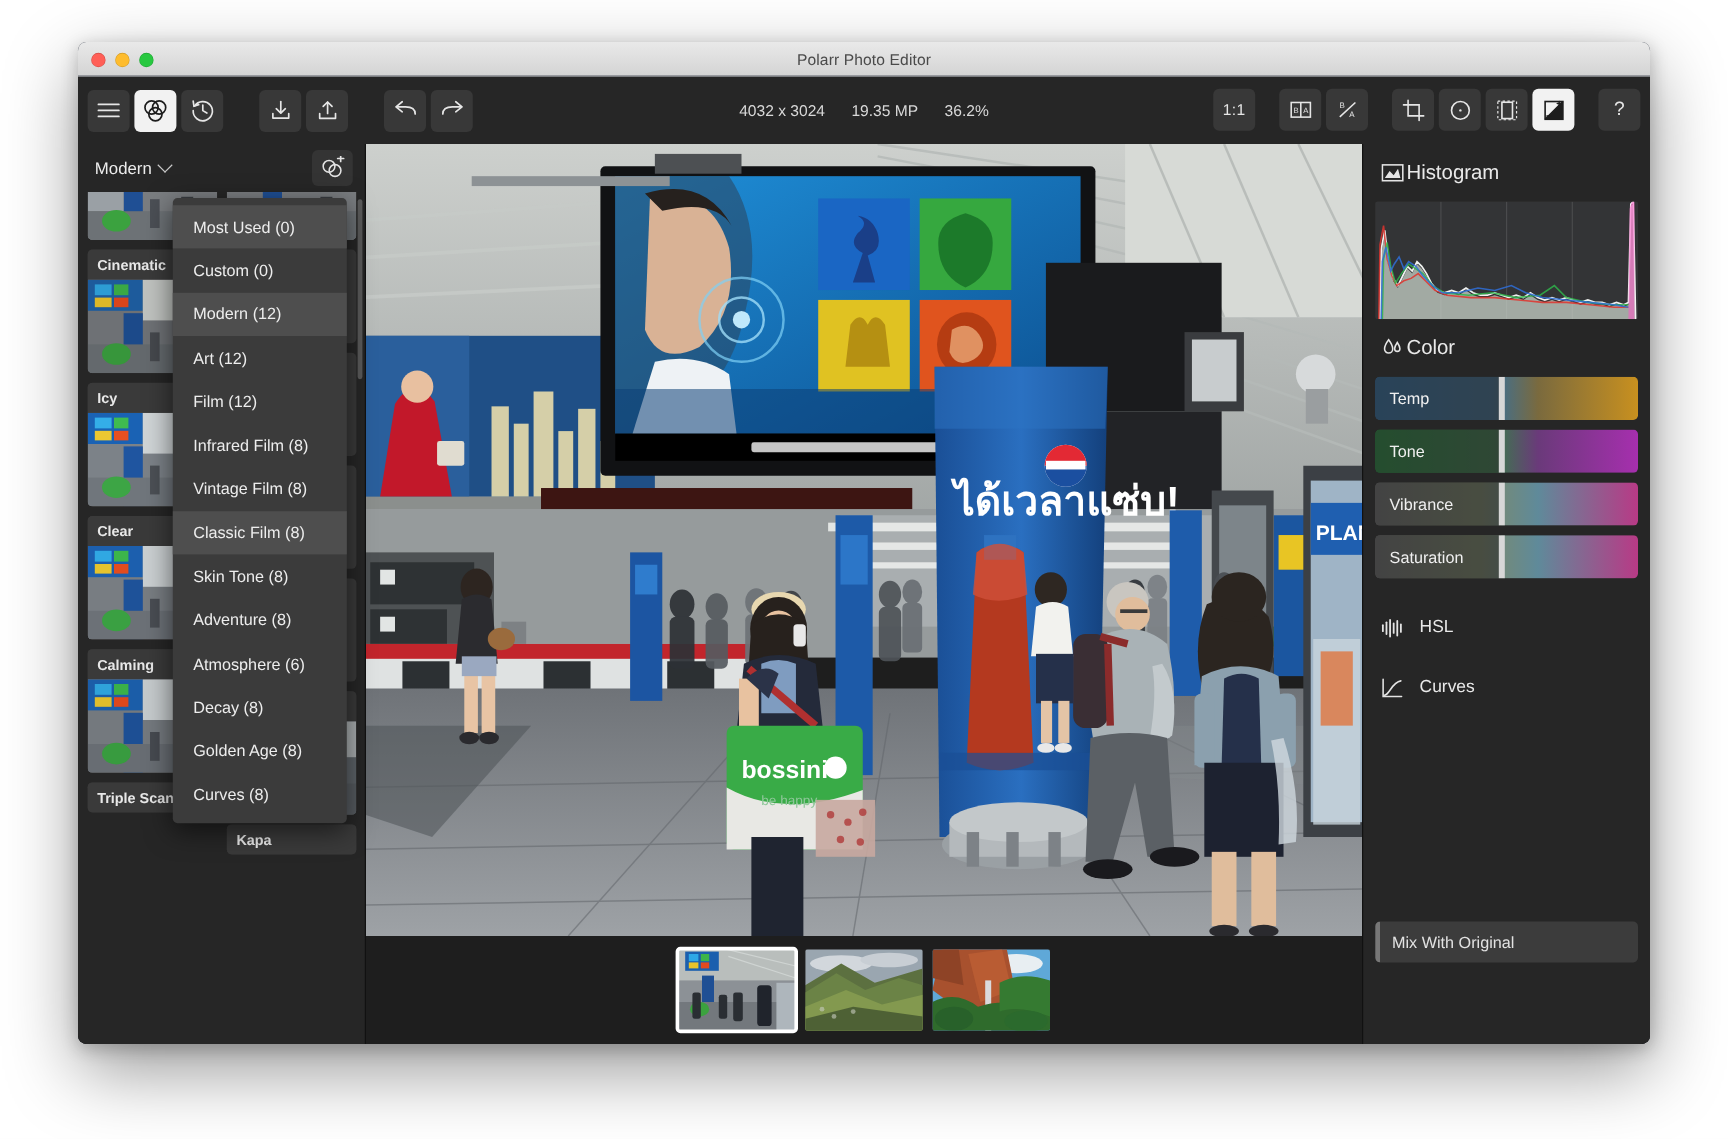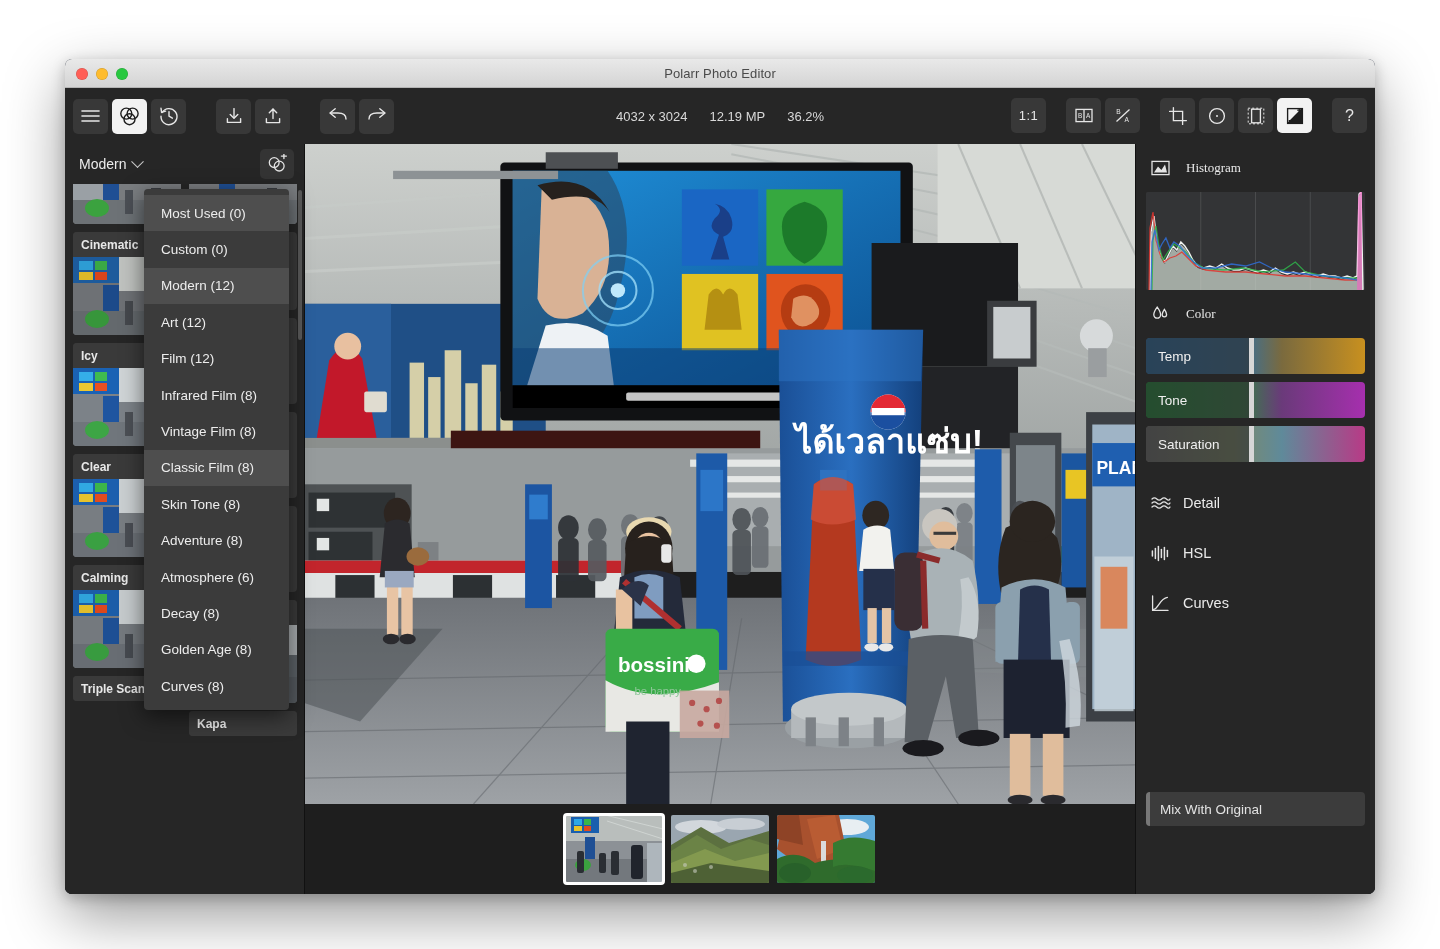--- a/index.html
+++ b/index.html
@@ -10,21 +10,20 @@
     -webkit-font-smoothing:antialiased;
   }
   .desk{position:absolute;inset:0;background:#fff;}
 
   
   .win{
     position:absolute;left:65px;top:35px;width:1310px;height:835px;
     border-radius:7px;overflow:hidden;
     box-shadow:0 22px 60px rgba(0,0,0,.40), 0 4px 14px rgba(0,0,0,.22);
     background:#0f172a;
-    margin-top:24px;
   }
   
   .titlebar{
     position:relative;height:29px;
     background:linear-gradient(#e9e9e9,#d4d4d4);
     border-bottom:1px solid #b4b4b4;
     display:flex;align-items:center;
   }
   .lights{position:absolute;left:11px;top:0;height:29px;display:flex;align-items:center;gap:8px;}
   .lt{width:12px;height:12px;border-radius:50%;}
@@ -87,21 +86,21 @@
   
   .center{flex:1;position:relative;background:#1e1e1e;display:flex;flex-direction:column;min-width:0;}
   .canvas{flex:1;position:relative;overflow:hidden;display:flex;align-items:center;justify-content:center;background:#1e1e1e;}
   .photo{position:absolute;left:0;top:0;width:100%;height:100%;}
   .filmstrip{height:90px;display:flex;align-items:center;justify-content:center;gap:8px;background:#1e1e1e;}
   .fthumb{width:98px;height:68px;border-radius:2px;overflow:hidden;position:relative;background:#333;}
   .fthumb.sel{outline:3px solid #fff;outline-offset:-1px;}
 
   
   .right{width:240px;flex:none;background:#262626;border-left:1px solid #111;position:relative;padding:0 10px;}
-  .sechead{height:48px;display:flex;align-items:center;gap:16px;color:#e9e9e9;font-size:13px;padding-left:4px;font-family:Liberation Serif, serif;}
+  .sechead{height:48px;display:flex;align-items:center;gap:2px;color:#e9e9e9;font-size:17px;padding-left:4px;}
   .sechead .ico{width:20px;height:20px;display:flex;align-items:center;justify-content:center;flex:none;}
   .histo{height:98px;border-radius:2px;background:#333;position:relative;overflow:hidden;}
   .slider{height:36px;border-radius:4px;margin-bottom:8px;position:relative;overflow:hidden;}
   .slider .lab{position:absolute;left:12px;top:0;height:36px;display:flex;align-items:center;font-size:13.5px;color:#f0f0f0;z-index:3;}
   .slider .track{position:absolute;inset:0;}
   .slider .knob{position:absolute;top:0;width:5px;height:36px;background:#d7d7d7;z-index:2;}
   .slider .dim{position:absolute;left:0;top:0;height:36px;background:rgba(40,40,40,.62);z-index:1;}
   .rowitem{height:50px;display:flex;align-items:center;gap:12px;color:#e9e9e9;font-size:14.5px;padding-left:4px;}
   .rowitem .ico{width:21px;height:21px;display:flex;align-items:center;justify-content:center;flex:none;}
   .mixslider{position:absolute;left:10px;right:10px;bottom:68px;height:34px;border-radius:4px;background:#3c3c3c;display:flex;align-items:center;padding-left:14px;font-size:13.5px;color:#e2e2e2;overflow:hidden;}
@@ -190,21 +189,21 @@
                 <path d="M3 12c0-4 3.1-6 8-6h7.5"></path>
                 <polyline points="13.8,1.8 19,6.0 13.8,10.2"></polyline>
               </g>
             </svg>
       </div>
     </div>
 
     <div class="meta">
       <div class="row">
         <span>4032 x 3024</span>
-        <span>12.19 MP</span>
+        <span>19.35 MP</span>
         <span>36.2%</span>
       </div>
     </div>
 
     <div class="tright">
       <div class="tbtn">
         <span style="font-size:13px;letter-spacing:.4px;">1:1</span>
       </div>
       <div class="gap" style="width:12px"></div>
       <div class="tbtn">
@@ -908,43 +907,37 @@
         <div class="lab">Temp</div>
       </div>
 
       <div class="slider">
         <div class="track" style="background:linear-gradient(90deg,#1f8a3a 0%,#3a7a4a 45%,#6a3a7a 62%,#a62fae 100%)"></div>
         <div class="dim" style="width:48%"></div>
         <div class="knob" style="left:47%"></div>
         <div class="lab">Tone</div>
       </div>
 
+      <div class="slider">
+        <div class="track" style="background:linear-gradient(90deg,#6f6f6f 0%,#7d8a6a 40%,#5f8a9a 62%,#b83a86 100%)"></div>
+        <div class="dim" style="width:48%"></div>
+        <div class="knob" style="left:47%"></div>
+        <div class="lab">Vibrance</div>
+      </div>
 
       <div class="slider">
         <div class="track" style="background:linear-gradient(90deg,#6f6f6f 0%,#7d8a6a 40%,#5f8a9a 62%,#b83a86 100%)"></div>
         <div class="dim" style="width:48%"></div>
         <div class="knob" style="left:47%"></div>
         <div class="lab">Saturation</div>
       </div>
 
       <div style="height:8px"></div>
 
 
-      <div class="rowitem">
-        <span class="ico">
-          <svg width="21" height="16" viewBox="0 0 21 16">
-                <g fill="none" stroke="#e4e4e4" stroke-width="1.25" stroke-linecap="round">
-                  <path d="M2 4 q2.4 -2.4 4.8 0 t4.8 0 t4.8 0 t3.6 0"></path>
-                  <path d="M2 8 q2.4 -2.4 4.8 0 t4.8 0 t4.8 0 t3.6 0"></path>
-                  <path d="M2 12 q2.4 -2.4 4.8 0 t4.8 0 t4.8 0 t3.6 0"></path>
-                </g>
-              </svg>
-        </span>
-        <span>Detail</span>
-      </div>
 
 
       <div class="rowitem">
         <span class="ico">
           <svg width="21" height="19" viewBox="0 0 21 19">
                 <g stroke="#e4e4e4" stroke-width="1.5" stroke-linecap="round">
                   <line x1="2.4" y1="7" x2="2.4" y2="12"></line>
                   <line x1="5.4" y1="4.6" x2="5.4" y2="14.4"></line>
                   <line x1="8.4" y1="2.6" x2="8.4" y2="16.4"></line>
                   <line x1="11.4" y1="5.6" x2="11.4" y2="13.4"></line>

